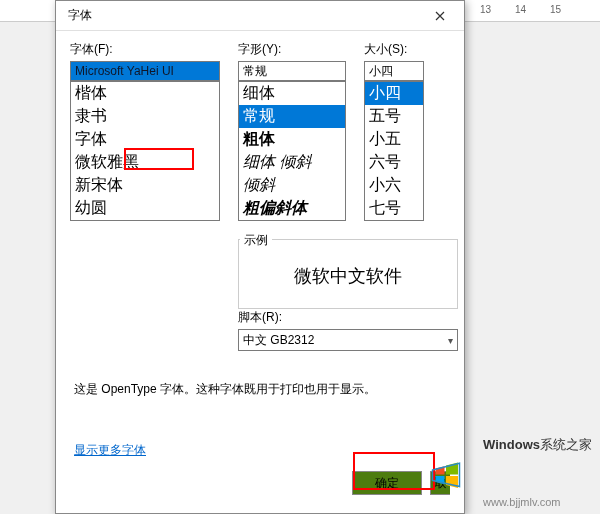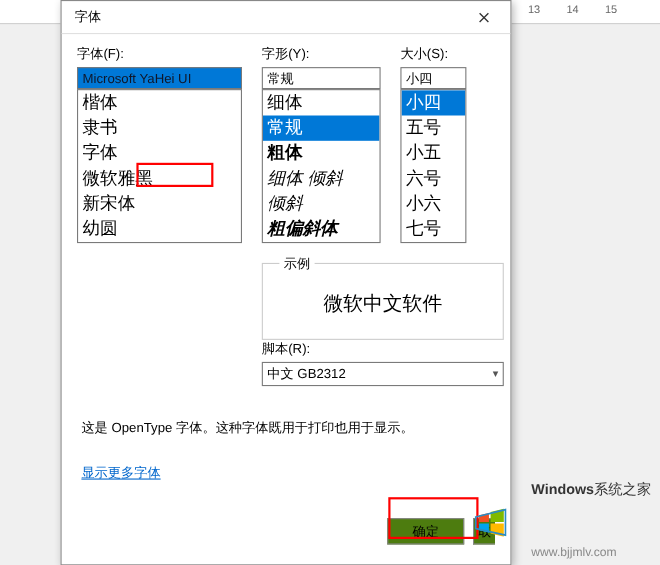--- a/index.html
+++ b/index.html
@@ -105,21 +105,21 @@
     .group-border {
       border: 1px solid #ccc;
       position: relative;
       padding: 24px 8px;
       text-align: center;
       height: 70px;
     }
     .group-legend {
       position: absolute;
       top: -8px;
-      left: 15px;
+      left: 1px;
       background: #fff;
       padding: 0 4px;
       font-size: 12px;
     }
     .sample-text { font-size: 18px; }
     .script-group {
       margin-left: 168px;
       width: 220px;
     }
     .combo {
@@ -136,21 +136,21 @@
     .combo-arrow { font-size: 10px; color: #555; }
     .desc {
       margin-top: 30px;
       font-size: 12px;
       padding: 0 4px;
     }
     .link {
       color: #0066cc;
       text-decoration: underline;
       cursor: pointer;
-      margin-top: 24px;
+      margin-top: 44px;
       display: inline-block;
       padding: 0 4px;
     }
     .buttons {
       position: absolute;
       bottom: 18px;
       right: 14px;
       display: flex;
       gap: 8px;
     }

